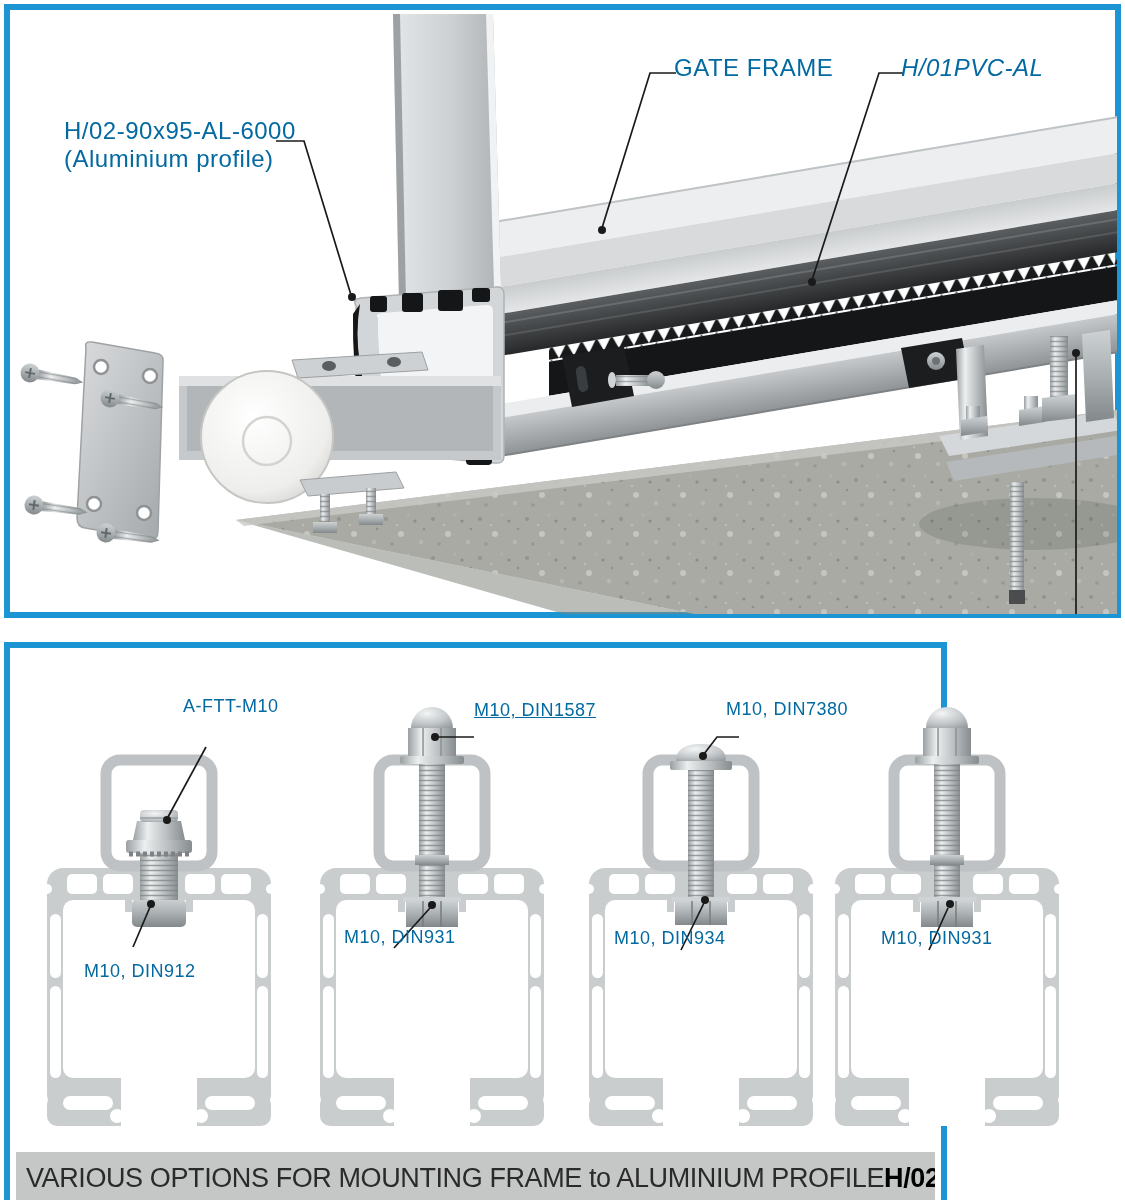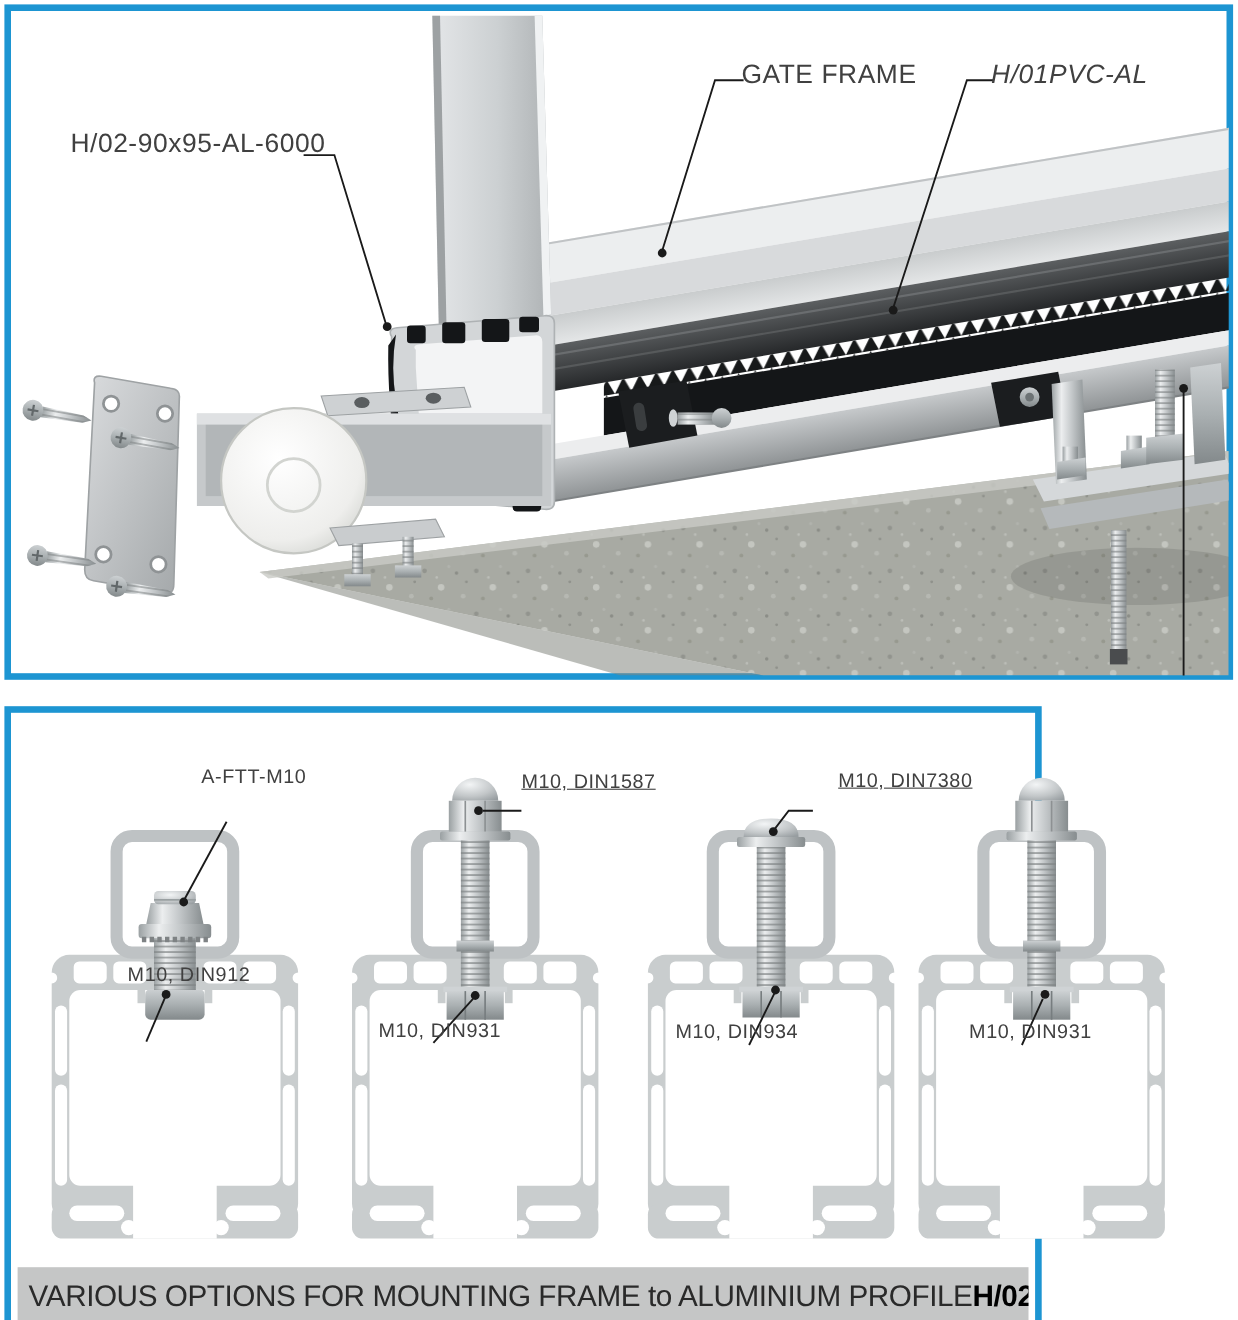--- a/index.html
+++ b/index.html
@@ -2,21 +2,21 @@
 <html><head>
 <meta charset="utf-8">
 <style>
   html,body{margin:0;padding:0;background:#fff;}
   .page{position:relative;width:1125px;height:1200px;background:#fff;overflow:hidden;
         font-family:"Liberation Sans","DejaVu Sans",sans-serif;}
   .panel{position:absolute;box-sizing:border-box;background:#fff;border:6px solid #1d95d2;}
   .panel.top{left:4px;top:4px;width:1117px;height:614px;}
   .panel.bottom{left:4px;top:642px;width:943px;height:573px;}
   svg.scene{position:absolute;display:block;}
-  .lbl{position:absolute;color:#404040;font-size:24px;letter-spacing:.5px;white-space:nowrap;z-index:5;}
+  .lbl{position:absolute;color:#0369a1;font-size:24px;letter-spacing:.5px;white-space:nowrap;z-index:5;}
   .lbl.small{font-size:18px;}
   .caption-bar{position:absolute;left:6px;right:6px;bottom:4px;height:53px;background:#c5c6c6;
                display:flex;align-items:center;padding:0 10px;box-sizing:border-box;
                white-space:nowrap;overflow:hidden;z-index:4;}
   .caption-bar .cap-text{font-size:27px;color:#2a2a2a;letter-spacing:-0.4px;}
   .caption-bar .cap-bold{font-size:27px;color:#000;font-weight:bold;letter-spacing:-0.4px;}
 </style>
 </head>
 <body>
 
@@ -221,20 +221,21 @@
         <circle cx="348" cy="293" r="4"></circle>
           <circle cx="598" cy="226" r="4"></circle>
         <circle cx="808" cy="278" r="4"></circle>
           <circle cx="1072" cy="349" r="4"></circle>
       </g>
     </svg>
   </div>
 
   <div class="lbl" style="left:64px;top:117px;">
     <div>H/02-90x95-AL-6000</div>
+    <div>(Aluminium profile)</div>
   </div>
   <div class="lbl" style="left:674px;top:54px;">GATE FRAME</div>
   <div class="lbl" style="left:901px;top:54px;font-style:italic;">H/01PVC-AL</div>
 
   <div class="panel bottom">
     <svg class="scene" style="left:4px;top:4px;" width="1103" height="508" viewBox="10 629 1103 508">
       <defs>
         <radialGradient id="capG" cx=".38" cy=".3" r=".85">
           <stop offset="0" stop-color="#f3f5f6"></stop>
             <stop offset=".6" stop-color="#c2c6c8"></stop>
@@ -346,19 +347,19 @@
     </svg>
 
     <div class="caption-bar">
       <span class="cap-text">VARIOUS OPTIONS FOR MOUNTING FRAME to ALUMINIUM PROFILE </span>
       <span class="cap-bold">H/02-90x95-AL-6000</span>
     </div>
   </div>
 
   <div class="lbl small" style="left:183px;top:696px;">A-FTT-M10</div>
   <div class="lbl small" style="left:474px;top:700px;text-decoration:underline;">M10, DIN1587</div>
-  <div class="lbl small" style="left:762px;top:699px;text-decoration:underline;">M10, DIN7380</div>
-  <div class="lbl small" style="left:84px;top:876px;margin-left:32px;">M10, DIN912</div>
+  <div class="lbl small" style="left:726px;top:699px;">M10, DIN7380</div>
+  <div class="lbl small" style="left:84px;top:961px;">M10, DIN912</div>
   <div class="lbl small" style="left:344px;top:927px;">M10, DIN931</div>
   <div class="lbl small" style="left:614px;top:928px;">M10, DIN934</div>
   <div class="lbl small" style="left:881px;top:928px;">M10, DIN931</div>
 
 </div>
 
 </body></html>

